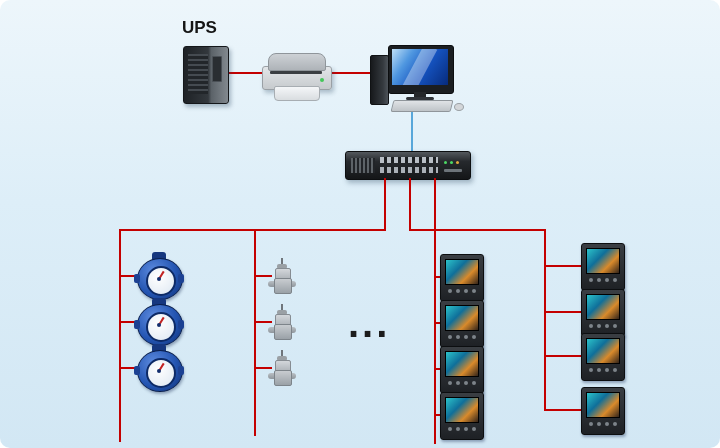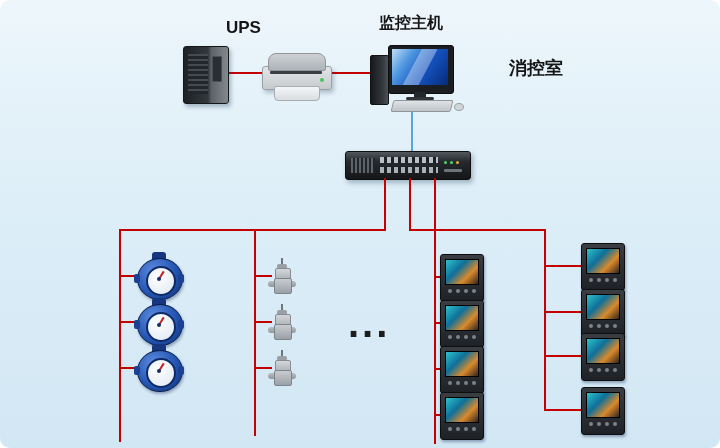--- a/index.html
+++ b/index.html
@@ -108,23 +108,21 @@
     background:#7d838a; box-shadow:8px 0 0 #7d838a, 16px 0 0 #7d838a, 24px 0 0 #7d838a; }
 
   .ellipsis { position:absolute; left:348px; top:303px; width:50px;
     font-size:40px; font-weight:700; letter-spacing:3px; line-height:40px; color:#1c1c1c; }
 </style>
 </head>
 <body>
 
 <div class="stage">
 
-  <div class="lbl" style="left:182px; top:18px; font-size:17px;margin-left:44px;">UPS</div>
-  <div class="lbl" style="left:379px; top:13px; font-size:16px;">监控主机</div>
-  <div class="lbl" style="left:509px; top:56px; font-size:18px;">消控室</div>
+  <div class="lbl" style="left:182px; top:18px; font-size:17px;">UPS</div>
 
   <div class="line h" style="left:228px; top:72px; width:36px;"></div>
   <div class="line h" style="left:330px; top:72px; width:44px;"></div>
   <div class="line v blue" style="left:411px; top:112px; height:39px;"></div>
 
   <div class="ups">
     <div class="ups-body"></div>
     <div class="ups-vents"></div>
     <div class="ups-panel"></div>
   </div>

